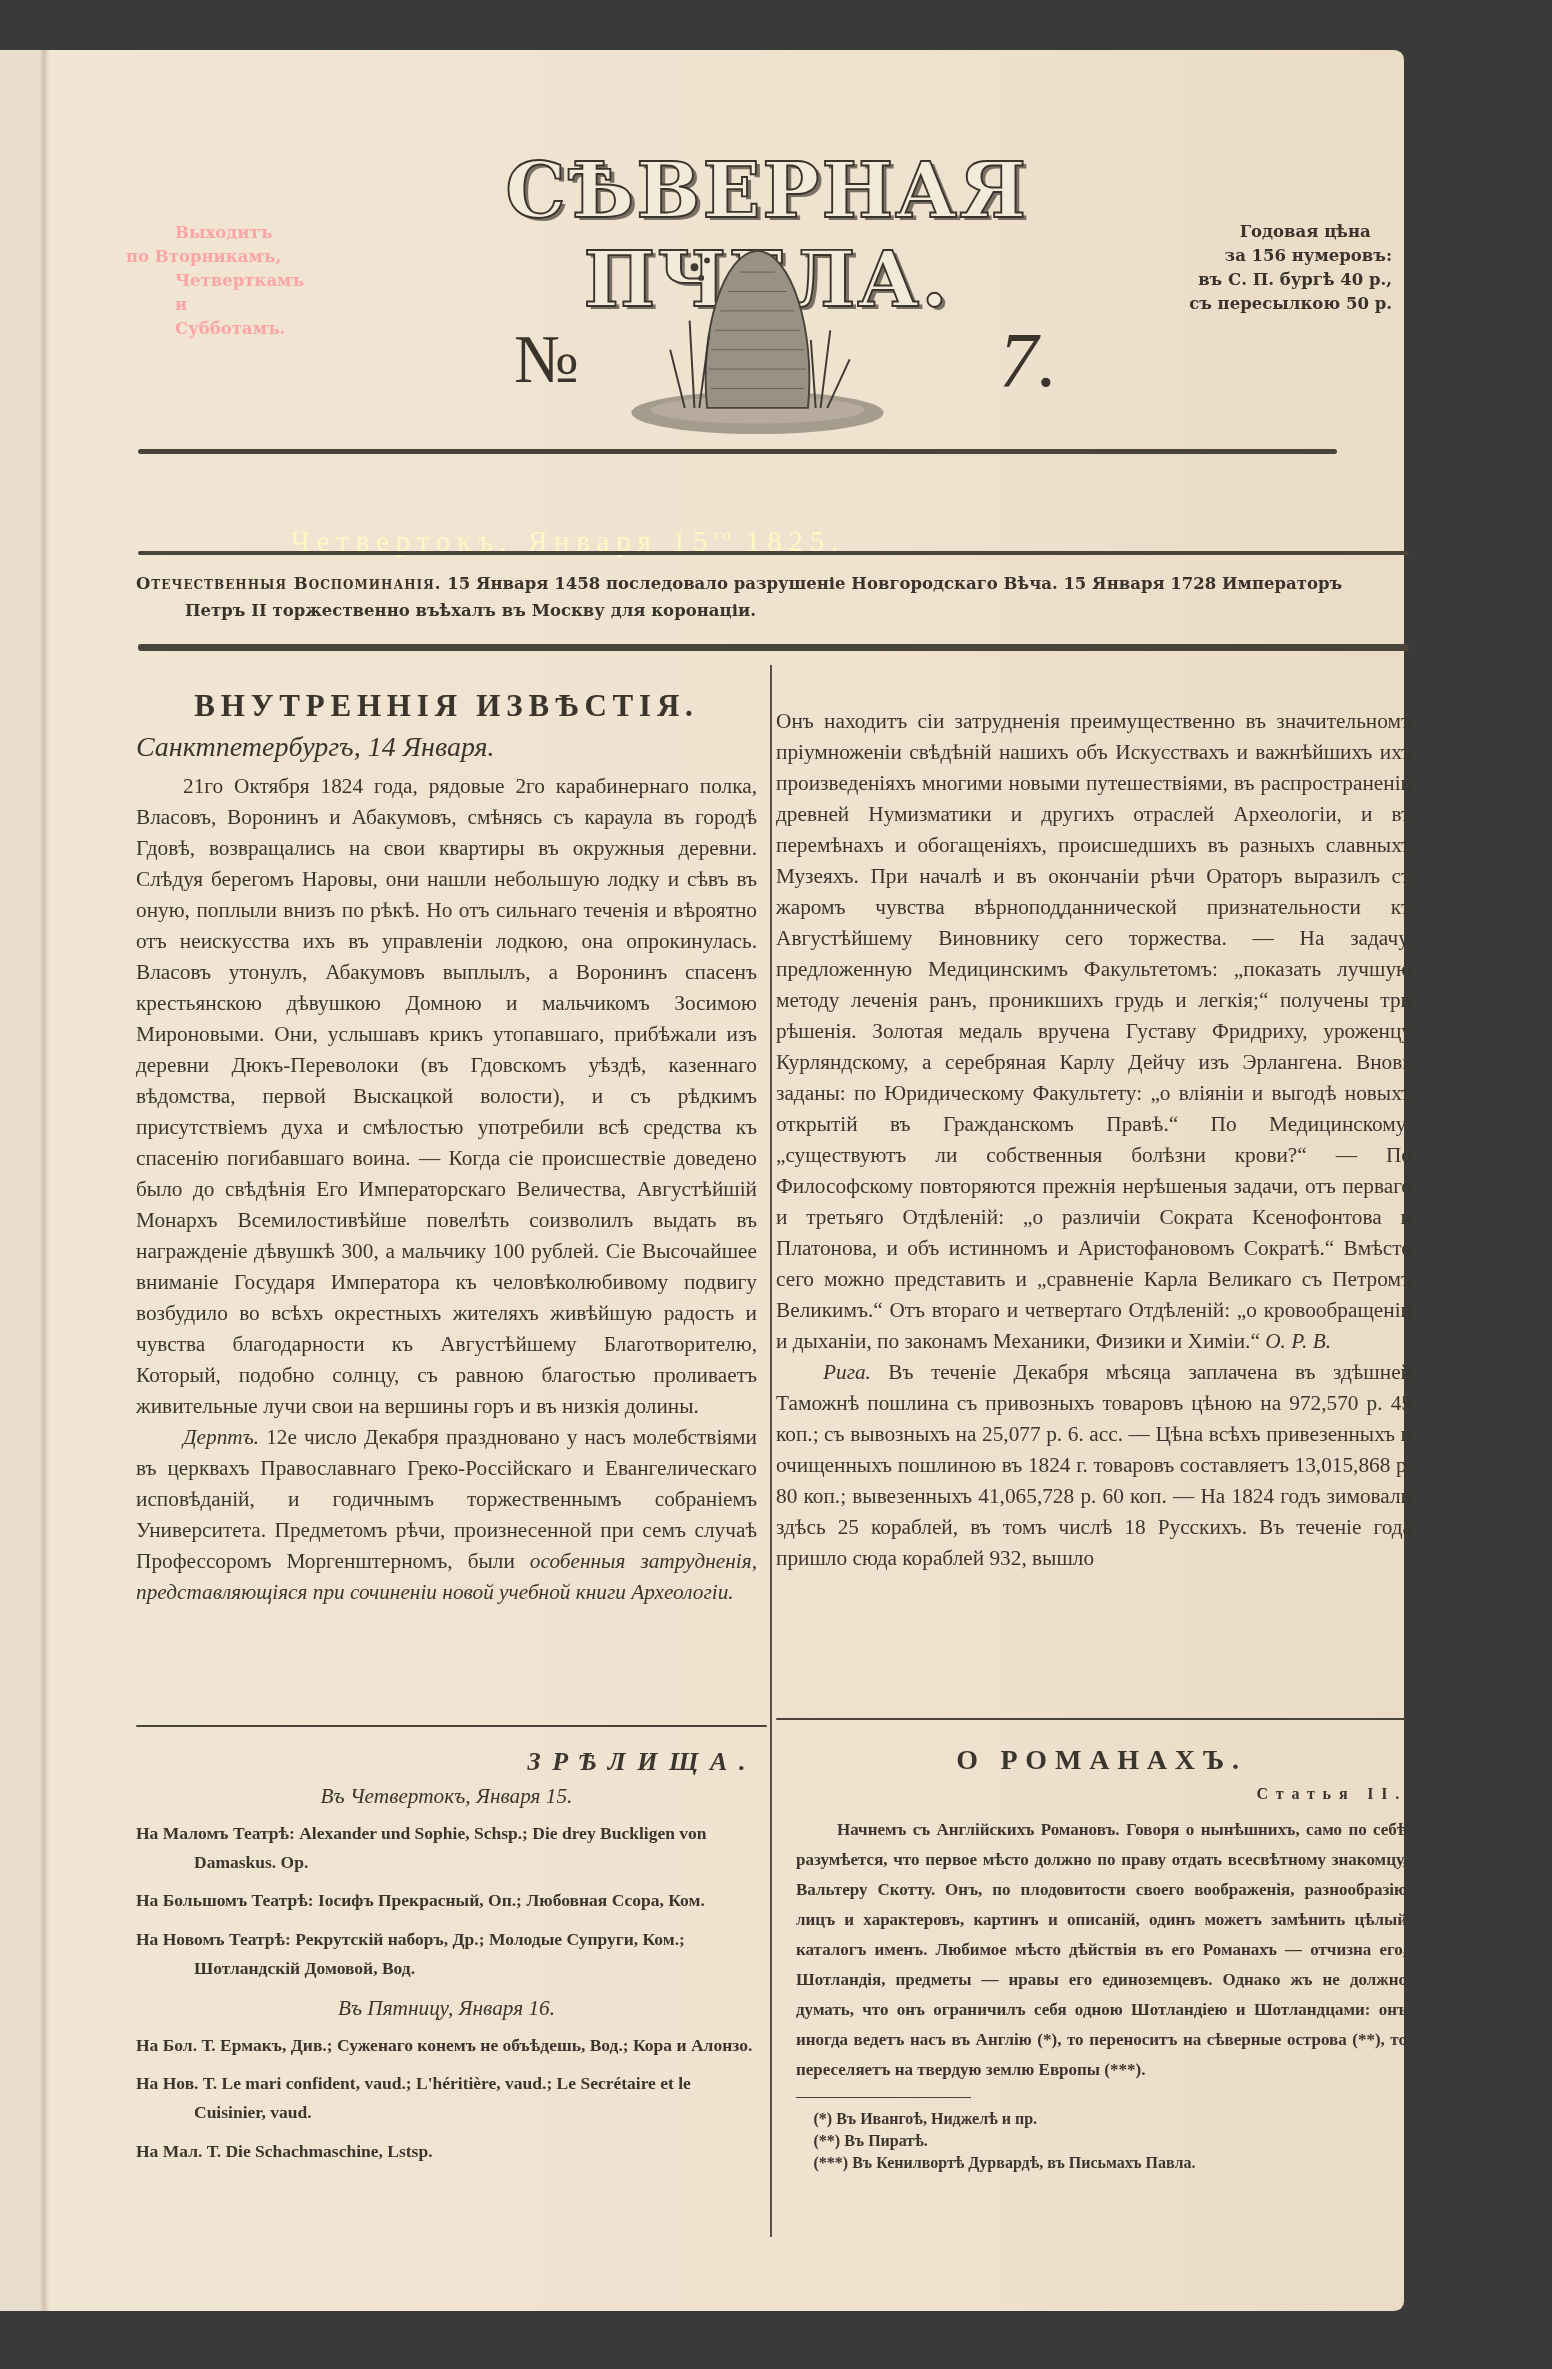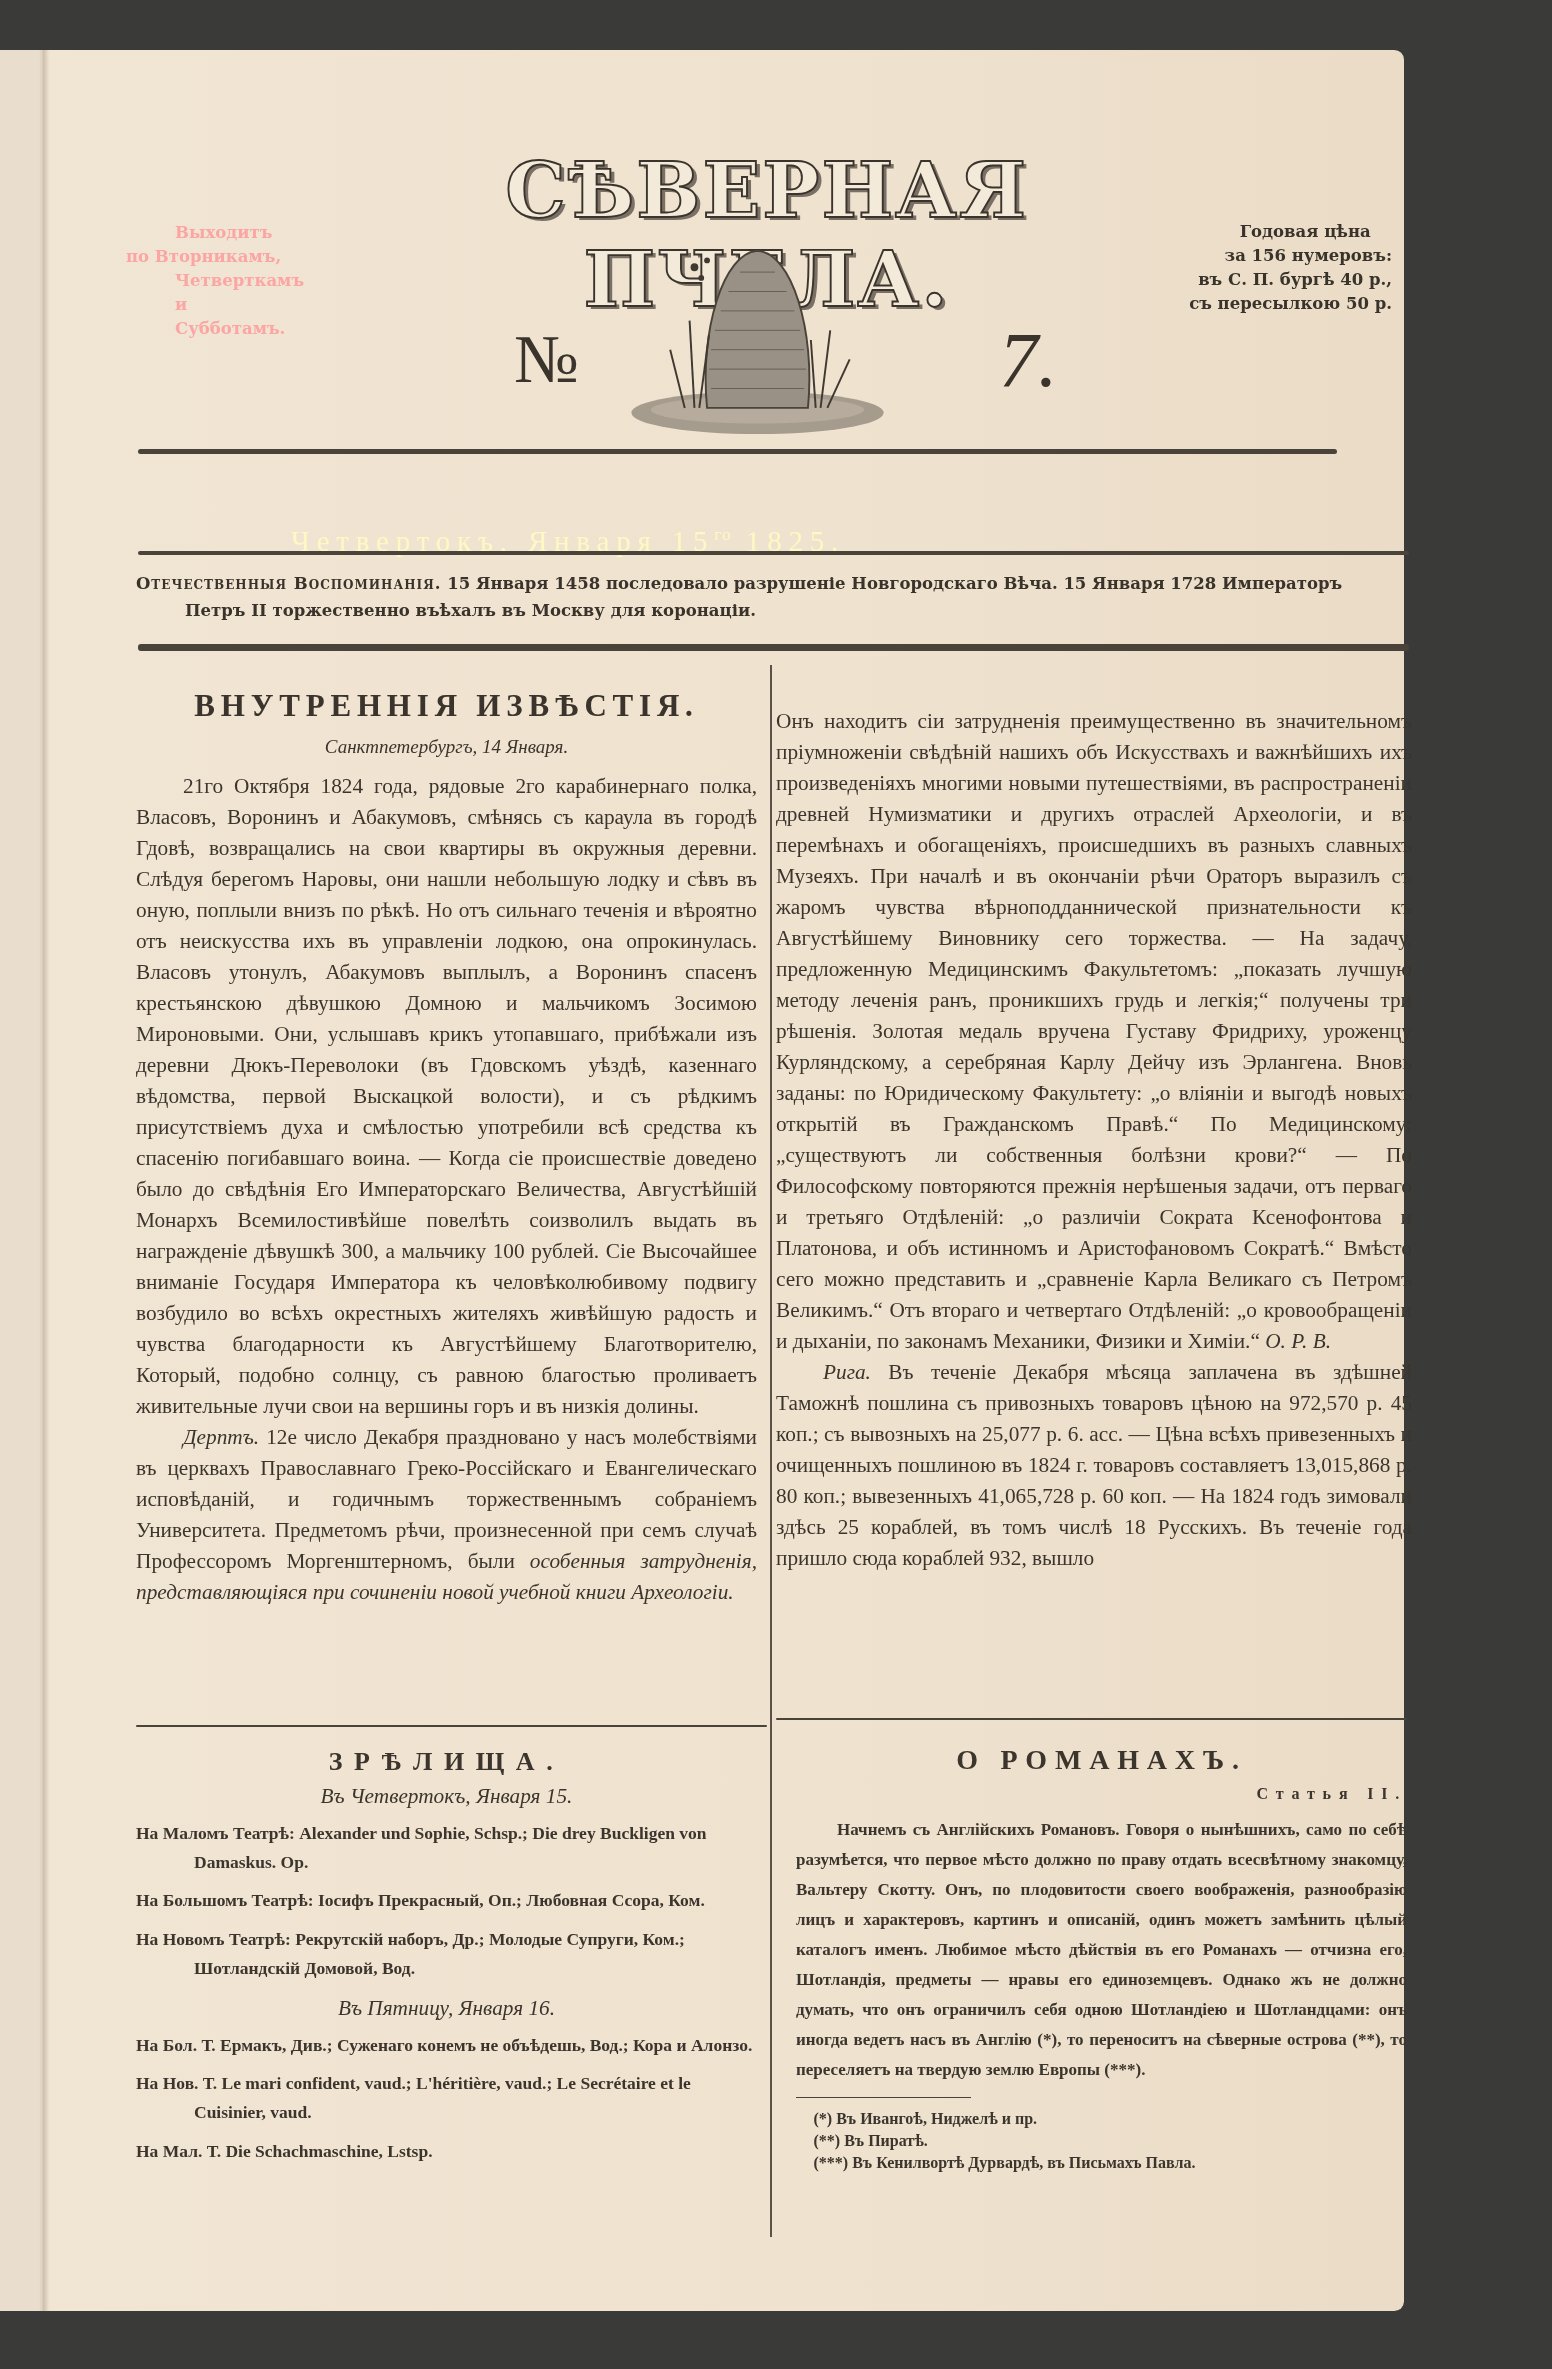--- a/index.html
+++ b/index.html
@@ -36,27 +36,27 @@
   .memories { position:absolute; left:136px; top:570px; width:1271px; font-size:16.5px; line-height:27px; color:#3a332b; font-weight:bold; }
   .memories .lead { font-variant:small-caps; letter-spacing:1px; }
   .memories .cont { padding-left:49px; display:block; }
 
   .col { position:absolute; font-size:21.3px; line-height:31px; text-align:justify; color:#3c352d; font-family:"Liberation Serif", serif; }
   .col p { margin:0; text-indent:0; }
   .col p.ind { text-indent:47px; }
   .col-left { left:136px; top:686px; width:621px; }
   .col-right { left:776px; top:686px; width:636px; }
   .section-title { text-align:center; font-size:31px; letter-spacing:5.8px; font-weight:bold; color:#3b342c; margin:0 0 5.8px 0; line-height:39px;}
-  .dateline { text-align:center; font-style:italic; font-size:19px; margin-bottom:9.7px; }
+  .dateline { font-style:italic; font-size:28px; margin-bottom:9.7px; }
   em { font-style:italic; }
 
   .col-divider { position:absolute; left:770px; top:665px; width:1.9px; height:1572px; background:#5a5248; }
 
   .theatre { position:absolute; left:136px; top:1747px; width:621px; font-size:17.5px; line-height:30px; color:#3c352d; font-weight:bold; font-family:"Liberation Serif", serif;}
-  .theatre .t-title { text-align:center; font-size:26px; letter-spacing:11.6px; margin-bottom:3.9px; }
+  .theatre .t-title { text-align:right; font-size:26px; letter-spacing:11.6px; margin-bottom:3.9px;font-style:italic; }
   .theatre .t-day { text-align:center; font-style:italic; font-weight:normal; font-size:21.3px; margin:1.9px 0 7.8px; }
   .theatre .entry { padding-left:58px; text-indent:-58px; margin-bottom:9.7px; line-height:29px;}
 
   .novels { position:absolute; left:796px; top:1742px; width:611px; font-size:17px; line-height:30px; color:#3c352d; font-weight:bold; text-align:justify; font-family:"Liberation Serif", serif;}
   .novels .n-title { text-align:center; font-size:28px; letter-spacing:7.8px; margin-bottom:0; line-height:35px;}
   .novels .n-sub { text-align:right; font-size:16px; letter-spacing:7.8px; margin-bottom:5px; line-height:33px;}
   .novels p { margin:0; }
   .novels p.ind { text-indent:41px; }
   .fn-rule { width:175px; height:1.9px; background:#4a433a; margin:11.6px 0 9.7px; }
   .footnotes { font-size:16px; line-height:22px; padding-left:17.5px; text-align:left;}

